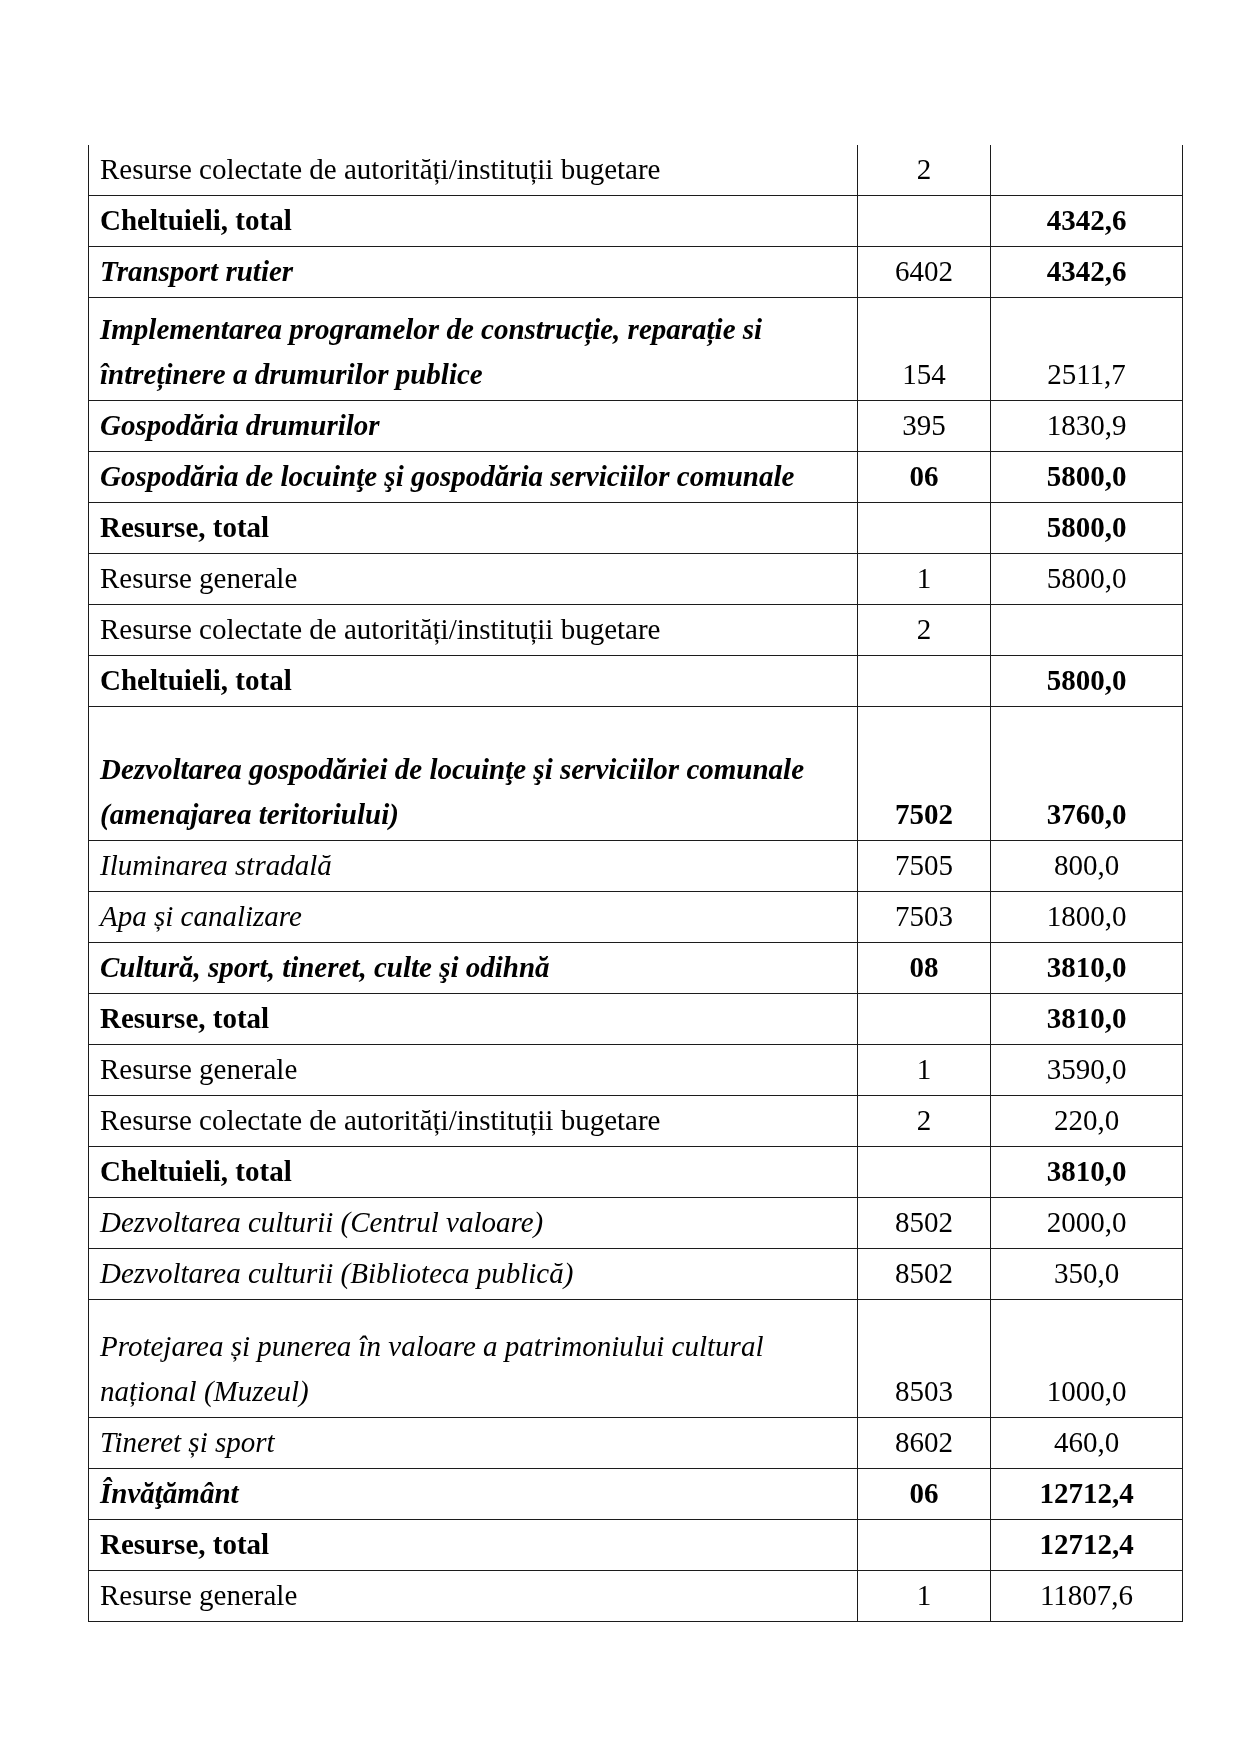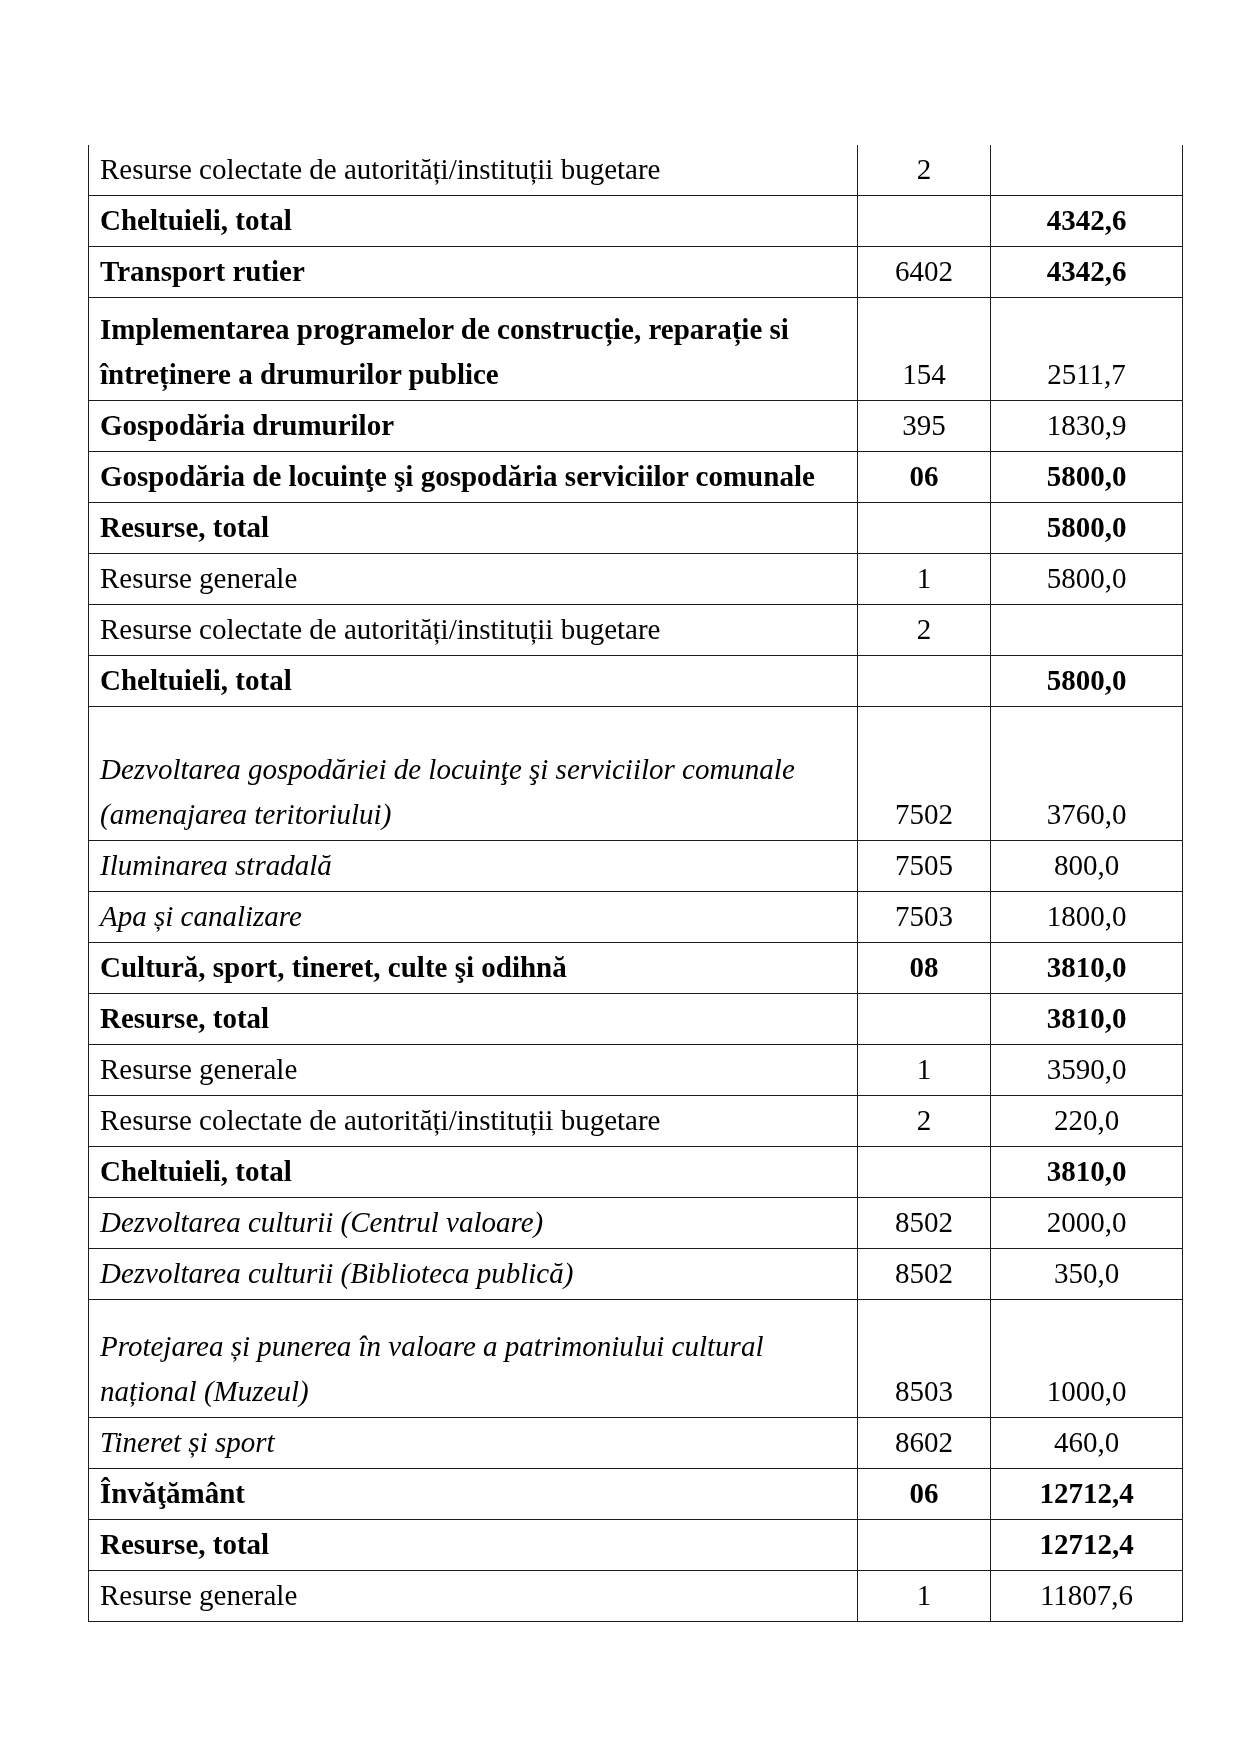--- a/index.html
+++ b/index.html
@@ -38,21 +38,21 @@
   
   table.budget tr:first-child td { border-top: none; }
   td.label-cell { white-space: pre; text-align: left; }
   td.code-cell, td.amount-cell {
     text-align: center;
     padding-left: 3px;
     padding-right: 3px;
   }
   .st-bold { font-weight: bold; }
   .st-italic { font-style: italic; }
-  .st-bold-italic { font-weight: bold; }
+  .st-bold-italic { font-weight: bold; font-style: italic; }
   .num-bold { font-weight: bold; }
 </style>
 </head>
 <body>
 
 <div class="page">
   <table class="budget">
     <colgroup>
       <col class="c-label">
       <col class="c-code">
@@ -103,21 +103,21 @@
         <tr style="height: 50px;">
           <td class="label-cell st-regular">Resurse colectate de autorități/instituții bugetare</td>
           <td class="code-cell">2</td>
           <td class="amount-cell"></td>
         </tr>
         <tr style="height: 50px;">
           <td class="label-cell st-bold">Cheltuieli, total</td>
           <td class="code-cell"></td>
           <td class="amount-cell num-bold">5800,0</td>
         </tr>
-        <tr style="height: 134px;">
+        <tr style="height: 134px; font-weight: bold;">
           <td class="label-cell st-italic">Dezvoltarea gospodăriei de locuinţe şi serviciilor comunale
 (amenajarea teritoriului)</td>
           <td class="code-cell">7502</td>
           <td class="amount-cell">3760,0</td>
         </tr>
         <tr style="height: 50px; padding-left: 31px;">
           <td class="label-cell st-italic">Iluminarea stradală</td>
           <td class="code-cell">7505</td>
           <td class="amount-cell">800,0</td>
         </tr>

